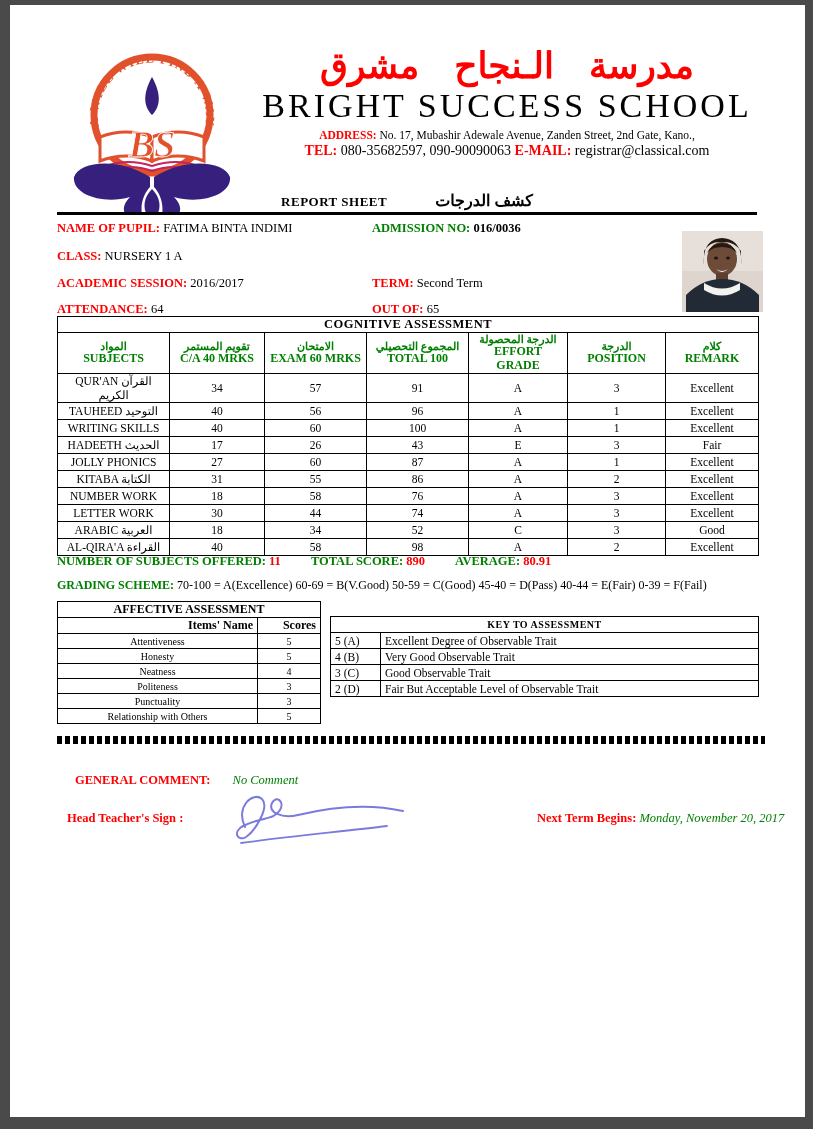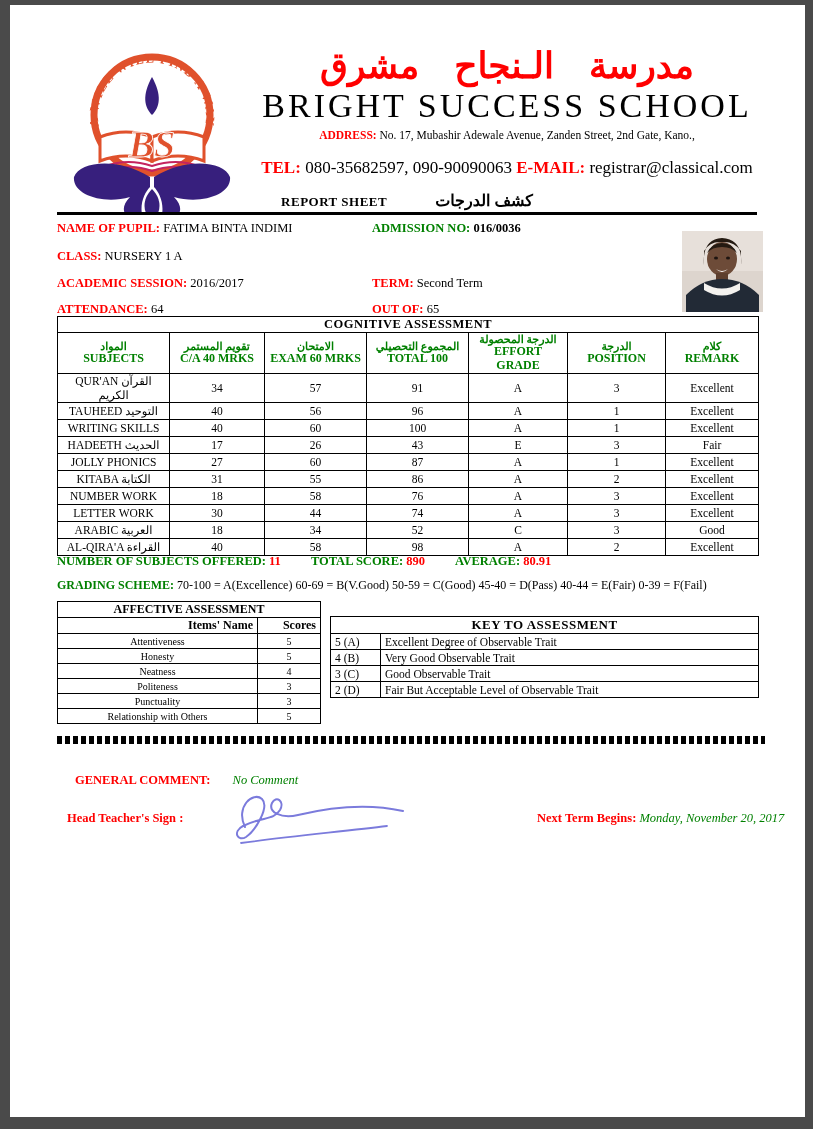--- a/index.html
+++ b/index.html
@@ -7,21 +7,21 @@
   #screen{position:relative;width:813px;height:1129px;background:#4a4a4a;overflow:hidden;}
   .page{position:absolute;left:10px;top:5px;width:795px;height:1112px;background:#ffffff;}
 
   
   .logo{position:absolute;left:50px;top:40px;width:182px;height:168px;}
   .header-text{position:absolute;left:242px;top:40px;width:510px;text-align:center;}
   .arabic-title{direction:rtl;color:#ff0000;font-weight:bold;font-size:36px;line-height:1.2;word-spacing:26px;}
   .school-name{font-size:34px;letter-spacing:3px;color:#000;line-height:1.05;white-space:nowrap;}
   .addr-line{font-size:11.5px;margin-top:5px;}
   .addr-line .lbl{color:#ff0000;font-weight:bold;}
-  .tel-line{font-size:17px;margin-top:17px;}
+  .tel-line{font-size:14px;margin-top:2px;}
   .tel-line .lbl{color:#ff0000;font-weight:bold;}
 
   .report-title{position:absolute;left:47px;top:186px;width:700px;display:flex;justify-content:center;align-items:baseline;gap:48px;}
   .report-title .en{font-weight:bold;font-size:13px;letter-spacing:.5px;}
   .report-title .ar{font-weight:bold;font-size:16px;direction:rtl;}
   .title-rule{position:absolute;left:47px;top:207px;width:700px;height:3px;background:#000;}
 
   
   .pupil-line{position:absolute;left:47px;width:640px;font-size:12.5px;white-space:nowrap;}
   .lbl-red{color:#ff0000;font-weight:bold;}
@@ -47,21 +47,21 @@
   .grading{position:absolute;left:47px;top:573px;font-size:12px;white-space:nowrap;}
 
   
   .aff{position:absolute;left:47px;top:596px;width:263px;table-layout:fixed;}
   .aff th,.aff td{border:1px solid #000;padding:0 4px;}
   .aff .tbl-title{font-weight:bold;font-size:12px;text-align:center;height:15px;}
   .aff th{font-size:12px;height:15px;text-align:right;}
   .aff td{font-size:10px;height:14px;text-align:center;}
   .key{position:absolute;left:320px;top:611px;width:428px;table-layout:fixed;}
   .key th,.key td{border:1px solid #000;padding:0 4px;}
-  .key .tbl-title{font-weight:bold;font-size:13px;text-align:center;height:15px;letter-spacing:.5px;}
+  .key .tbl-title{font-weight:bold;font-size:10px;text-align:center;height:15px;letter-spacing:.5px;}
   .key td{font-size:11.5px;height:15px;text-align:left;}
 
   
   .divider{position:absolute;left:47px;top:731px;width:708px;height:8px;
     background:repeating-linear-gradient(90deg,#000 0 5px,#fff 5px 8px);}
   .comment-row{position:absolute;left:65px;top:768px;font-size:12.5px;display:flex;gap:22px;}
   .green-italic{color:#008000;font-style:italic;}
   .sign-label{position:absolute;left:57px;top:806px;font-size:12.5px;}
   .signature{position:absolute;left:205px;top:780px;width:195px;height:70px;}
   .next-term{position:absolute;left:527px;top:806px;font-size:12.5px;white-space:nowrap;}

